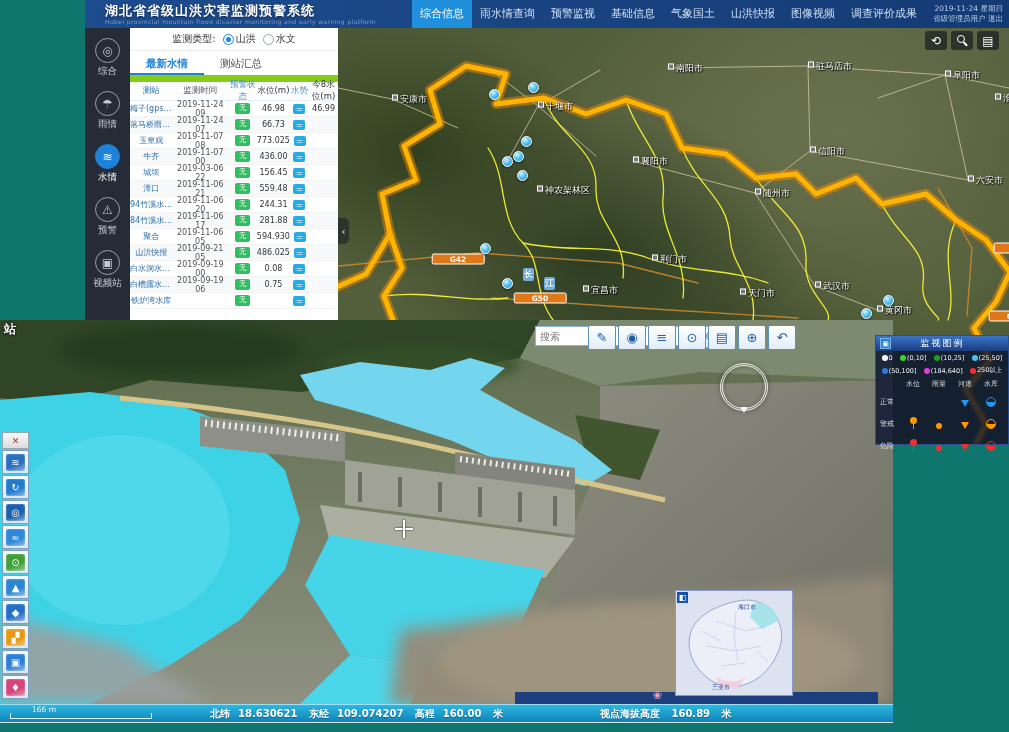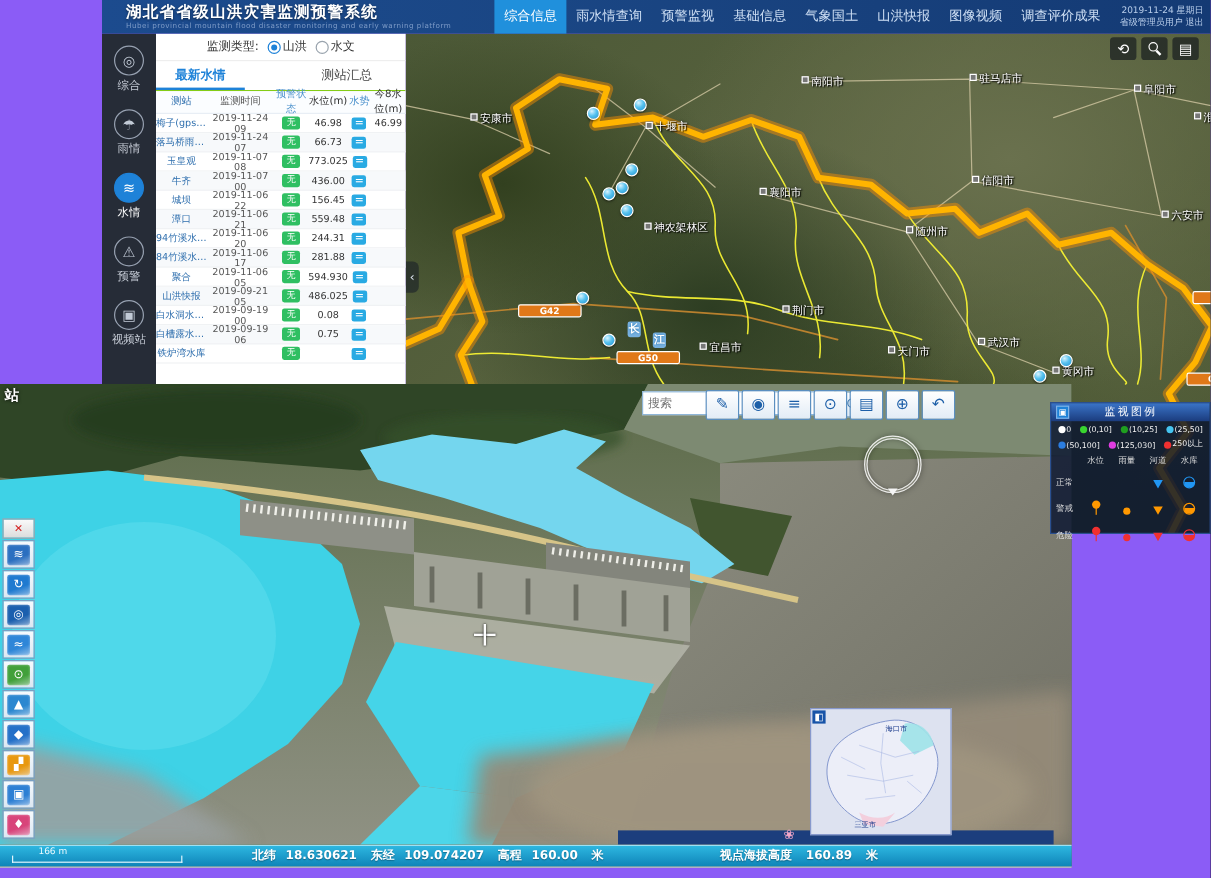--- a/index.html
+++ b/index.html
@@ -1,16 +1,16 @@
 <!DOCTYPE html>
 <html><head>
 <meta charset="utf-8">
 <style>
   html,body{margin:0;padding:0;background:#000;}
-  #stage{position:relative;width:1009px;height:732px;background:#8b5cf6;overflow:hidden;
+  #stage{position:relative;width:1009px;height:732px;background:#0f766e;overflow:hidden;
          font-family:"DejaVu Sans","Liberation Sans",sans-serif;-webkit-font-smoothing:antialiased;}
   
   .header{position:absolute;left:85px;top:0;width:924px;height:28px;
           background:linear-gradient(90deg,#1c4b8e 0%,#1a4684 40%,#143a74 100%);display:flex;align-items:center;z-index:30;}
   .titlewrap{margin-left:20px;line-height:1;}
   .app-title{color:#fff;font-size:13px;font-weight:bold;letter-spacing:1px;text-shadow:0 1px 2px rgba(0,0,0,.5);}
   .app-sub{color:#7e9cc8;font-size:6px;margin-top:2px;letter-spacing:.4px;}
   .nav{display:flex;margin-left:auto;height:28px;padding-left:28px;}
   .nav-item{font-size:11px;color:#cfe0f5;line-height:28px;padding:0 8px;white-space:nowrap;cursor:pointer;}
   .nav-item.active{background:#2090dc;color:#fff;}
@@ -25,21 +25,21 @@
   .side-lb{font-size:9.5px;color:#c6ccd6;margin-top:2px;}
   .side-item.active .side-lb{color:#fff;}
   
   .panel{position:absolute;left:130px;top:28px;width:208px;height:292px;background:#fff;z-index:25;overflow:hidden;font-size:10px;}
   .f-row{height:22px;display:flex;align-items:center;justify-content:center;gap:7px;color:#333;border-bottom:1px solid #eee;}
   .f-row.second{height:20px;border-bottom:1px solid #f0f0f0;font-size:9px;}
   .radio{width:9px;height:9px;border:1px solid #9aa4ae;border-radius:50%;display:inline-block;position:relative;vertical-align:-1px;margin-right:2px;}
   .radio.sel{border-color:#1e82d8;}
   .radio.sel::after{content:"";position:absolute;inset:2px;background:#1e82d8;border-radius:50%;}
   .opt{display:flex;align-items:center;cursor:pointer;}
-  .tabs{height:24px;display:flex;border-bottom:1px solid #84cc16;gap:48px;}
+  .tabs{height:24px;display:flex;border-bottom:7px solid #84cc16;}
   .tab{width:74px;text-align:center;line-height:24px;font-size:10.5px;color:#444;cursor:pointer;}
   .tab.active{color:#1e82d8;font-weight:bold;border-bottom:2px solid #1e82d8;box-sizing:border-box;}
   .thead{display:flex;height:18px;align-items:center;color:#4a90cc;font-size:8.5px;background:#fbfdff;border-bottom:1px solid #e8eef5;}
   .trow{display:flex;height:15px;align-items:center;font-size:8px;border-bottom:1px solid #f0f2f4;cursor:pointer;}
   .trow:nth-child(even){background:#f7f9fb;}
   .c0{width:44px;text-align:center;color:#2f6fae;overflow:hidden;white-space:nowrap;text-overflow:ellipsis;}
   .c1{width:58px;text-align:center;color:#555;}
   .c2{width:30px;text-align:center;}
   .c3{width:34px;text-align:center;color:#333;}
   .c4{width:20px;text-align:center;}
@@ -231,21 +231,21 @@
         <div class="trow">
           <span class="c0">牛齐</span>
           <span class="c1">2019-11-07 00</span>
           <span class="c2"><span class="badge-ok">无</span></span>
           <span class="c3">436.00</span>
           <span class="c4"><span class="badge-eq">=</span></span>
           <span class="c5"></span>
         </div>
         <div class="trow">
           <span class="c0">城坝</span>
-          <span class="c1">2019-11-06 22</span>
+          <span class="c1">2019-03-06 22</span>
           <span class="c2"><span class="badge-ok">无</span></span>
           <span class="c3">156.45</span>
           <span class="c4"><span class="badge-eq">=</span></span>
           <span class="c5"></span>
         </div>
         <div class="trow">
           <span class="c0">潭口</span>
           <span class="c1">2019-11-06 21</span>
           <span class="c2"><span class="badge-ok">无</span></span>
           <span class="c3">559.48</span>
@@ -417,21 +417,21 @@
           <span>(25,50]</span>
         </span>
       </div>
     <div class="lg-row" id="lgrow2">
         <span class="lg-item">
           <span class="lg-dot" style="background: rgb(43, 125, 224);"></span>
           <span>(50,100]</span>
         </span>
         <span class="lg-item">
           <span class="lg-dot" style="background: rgb(224, 60, 224);"></span>
-          <span>(125,030]</span>
+          <span>(184,640]</span>
         </span>
         <span class="lg-item">
           <span class="lg-dot" style="background: rgb(240, 48, 48);"></span>
           <span>250以上</span>
         </span>
       </div>
     <div class="lg-table" id="lgtable">
         <span class="lg-h"></span>
         <span class="lg-h">水位</span>
         <span class="lg-h">雨量</span>

